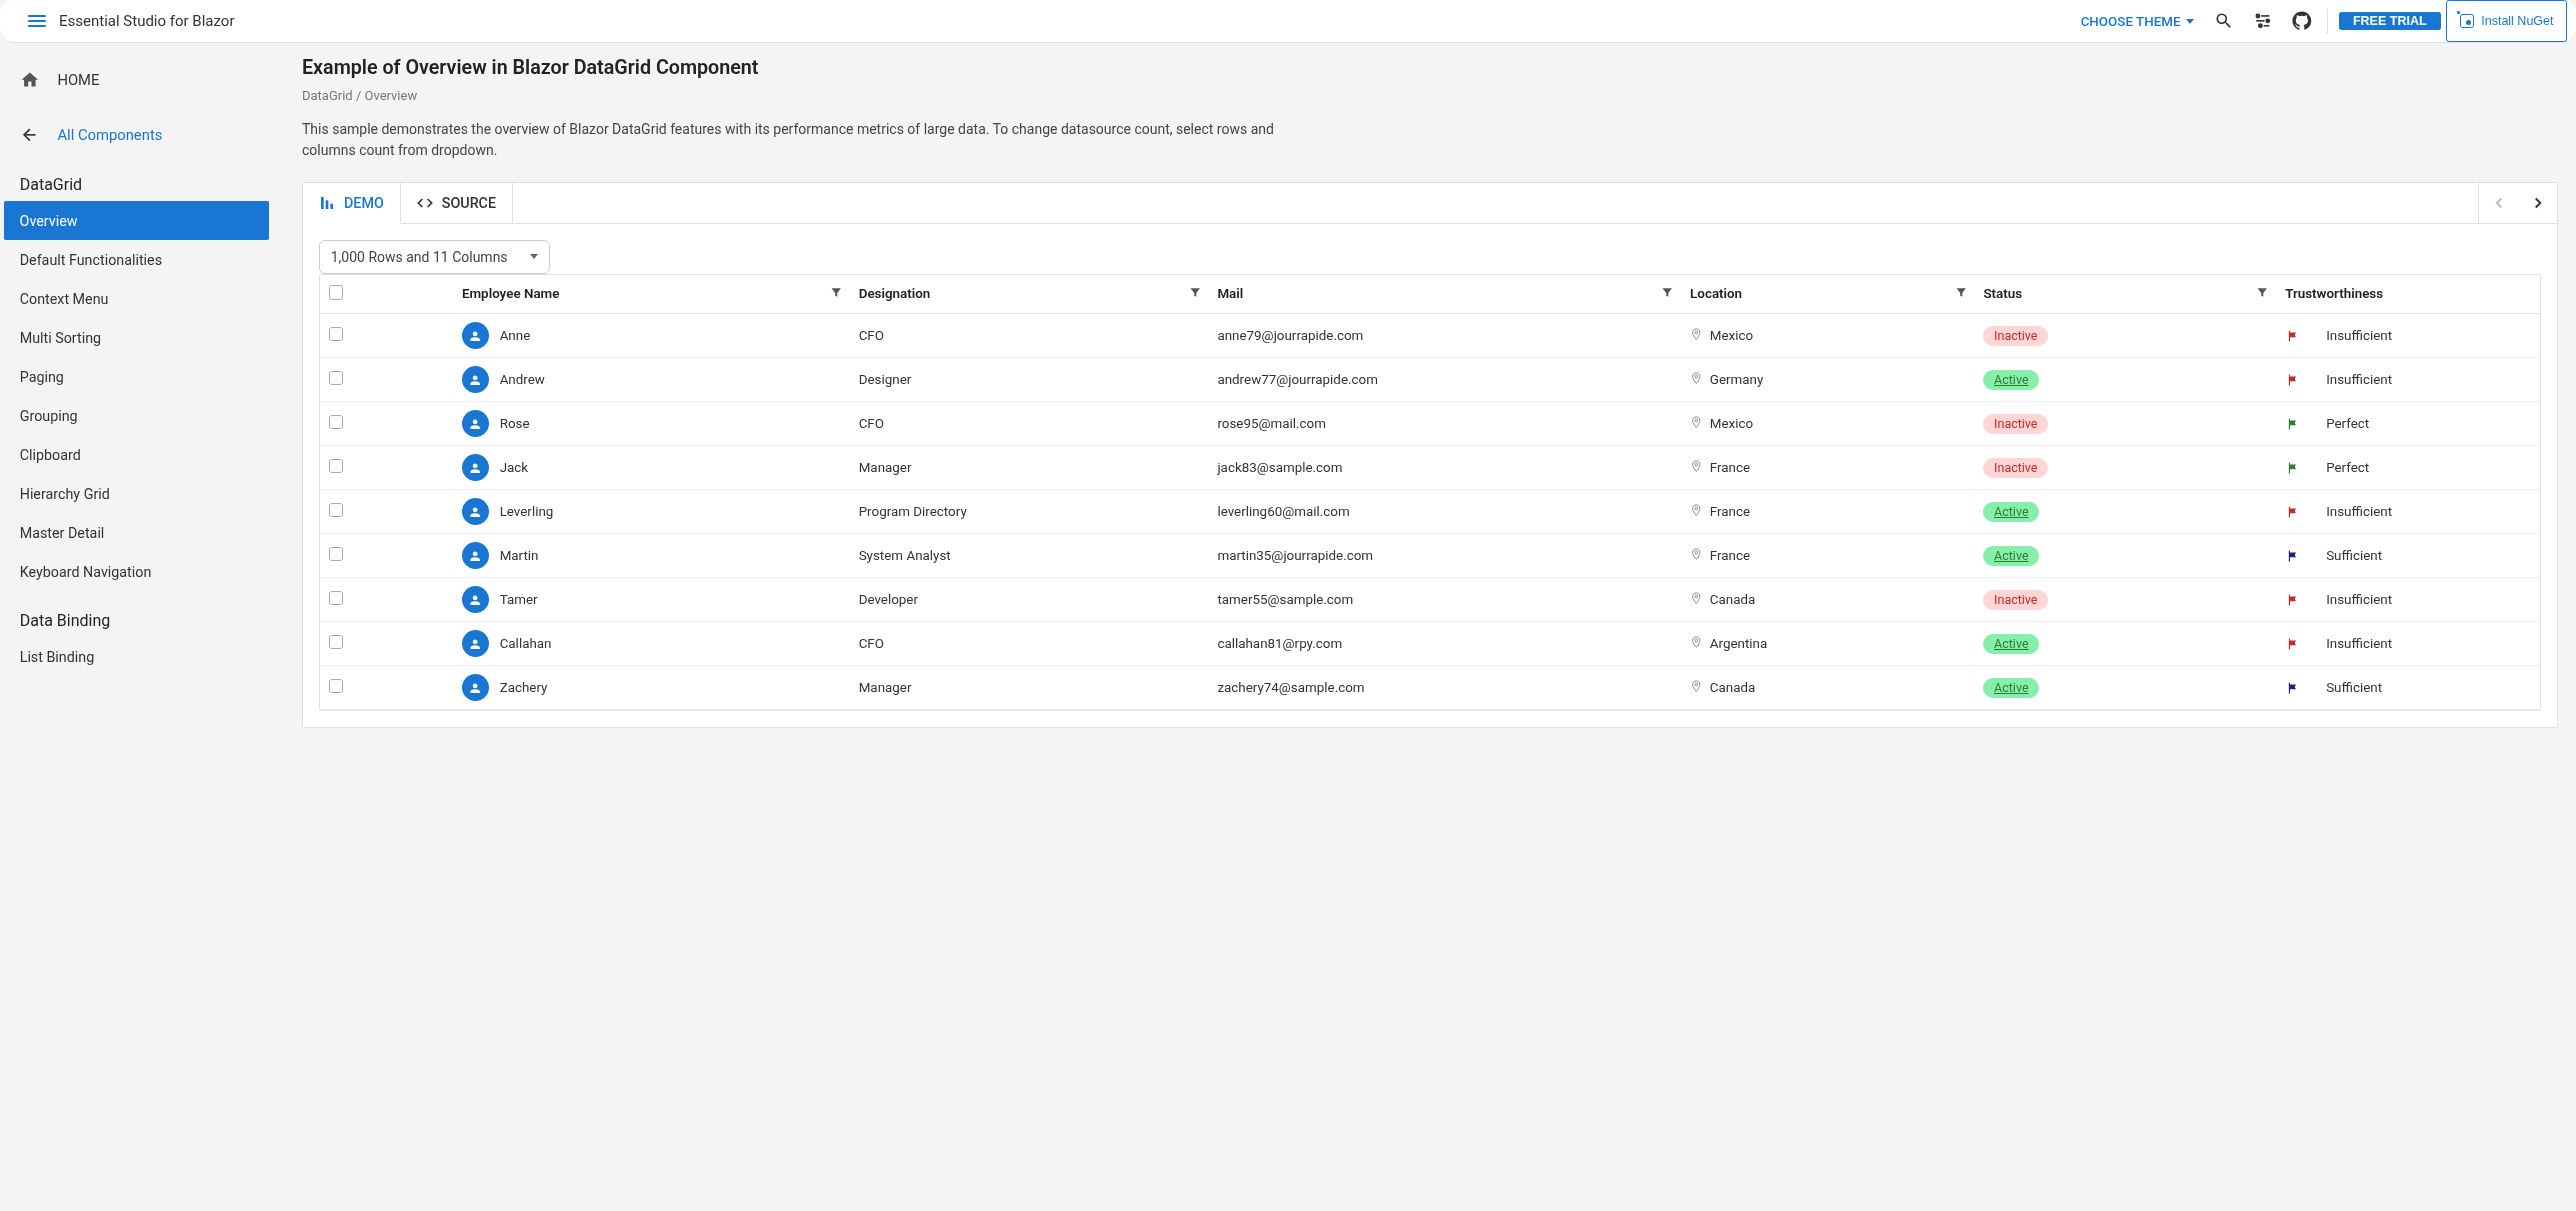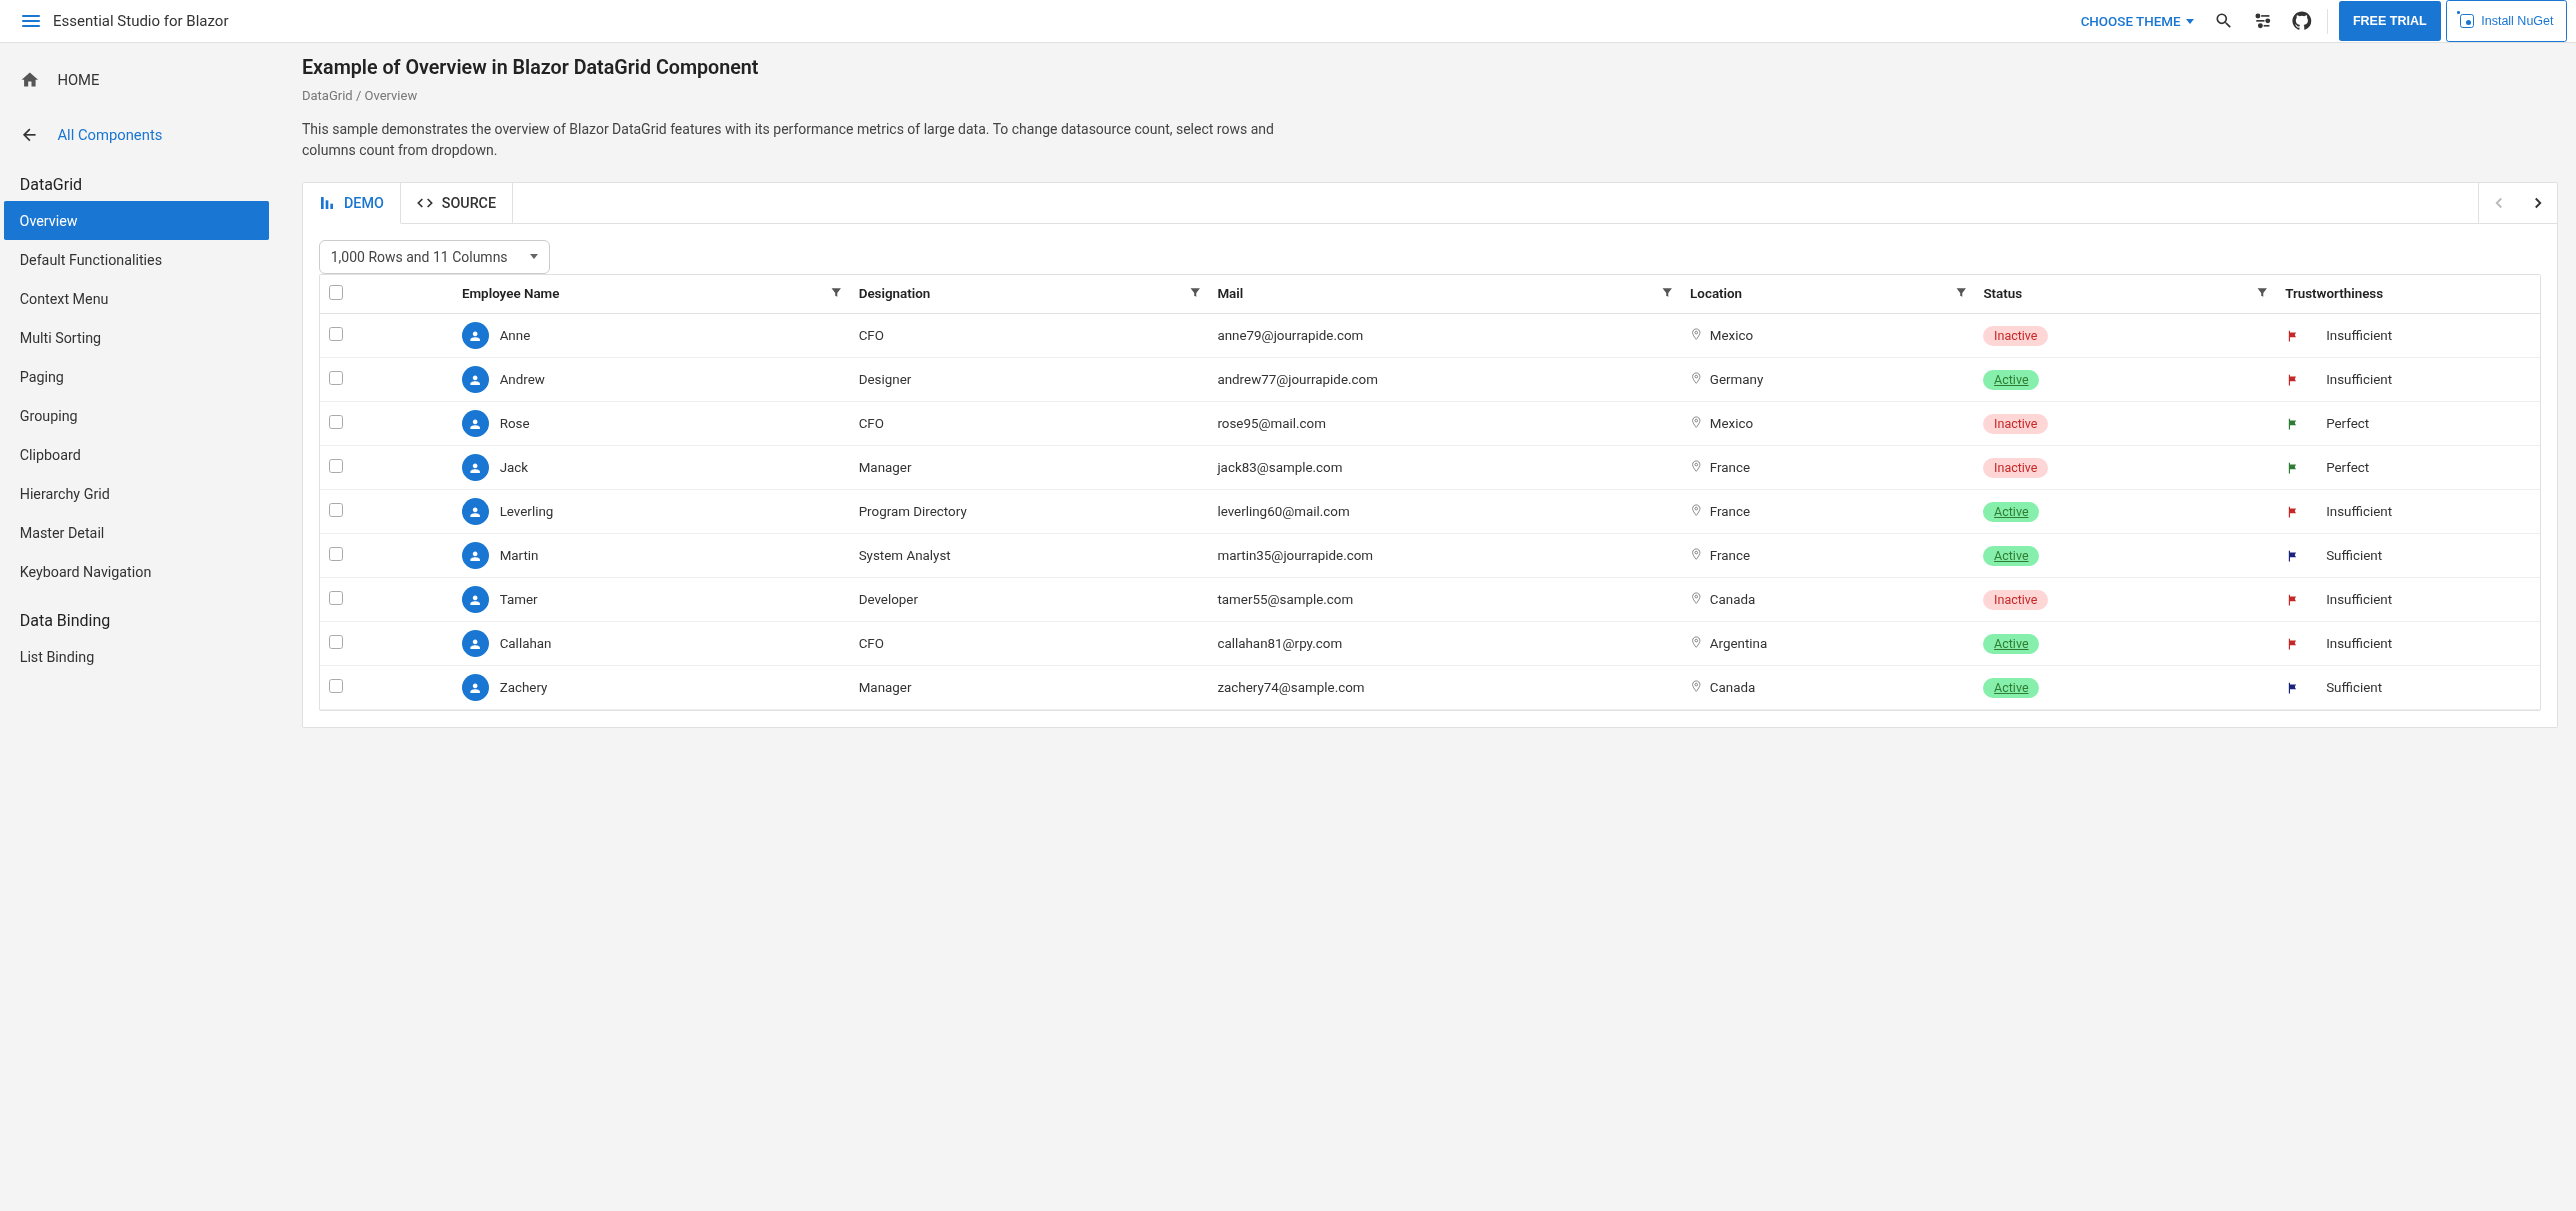--- a/index.html
+++ b/index.html
@@ -11,23 +11,24 @@
     overflow: hidden;
   }
 
   
   .header {
     display: flex;
     align-items: center;
     height: 43px;
     background: #fff;
     border-bottom: 0.9px solid #e0e0e0;
-    padding: 0 9px 0 8px;
+    padding: 0 9px 0 14px;
     position: relative;
     z-index: 10;
+    border-radius: 14px;
   }
   .hamburger {
     width: 45px; height: 43px;
     display:flex;align-items:center;justify-content:center;
     cursor:pointer;
   }
   .hamburger-lines {
     width: 18px; height: 12.5px;
     display:flex;flex-direction:column;justify-content:space-between;
   }
@@ -40,21 +41,21 @@
     padding:0 10.7px; height:43px; cursor:pointer;
   }
   .theme-btn .tri { width:0;height:0;border-left:4.5px solid transparent;border-right:4.5px solid transparent;border-top:5.4px solid #1976d2; }
   .hdr-icon {
     width:39px;height:43px;display:flex;align-items:center;justify-content:center;cursor:pointer;
   }
   .hdr-icon svg { width:19.7px;height:19.7px;fill:#333; }
   .vdiv { width:0.9px;height:25px;background:#e0e0e0;margin:0 5.4px; }
   .btn-trial {
     background:#1976d2;color:#fff;border:none;border-radius:2.7px;
-    padding:0 14.3px;height:40px;font-size:12.5px;font-weight:600;cursor:pointer;margin:0 5.4px;
+    padding:0 14.3px;height:18px;font-size:12.5px;font-weight:600;cursor:pointer;margin:0 5.4px;
   }
   .btn-nuget {
     background:#fff;color:#1976d2;border:0.9px solid #1976d2;border-radius:2.7px;
     padding:0 12.5px;height:42px;font-size:12.5px;font-weight:500;cursor:pointer;
     display:flex;align-items:center;gap:7.2px;
   }
   .nuget-icon {
     width:14.3px;height:14.3px;border:1.3px solid #1976d2;border-radius:2.7px;position:relative;
   }
   .nuget-icon::after{content:"";position:absolute;width:5.4px;height:5.4px;background:#1976d2;border-radius:50%;bottom:1.8px;right:1.8px;}

